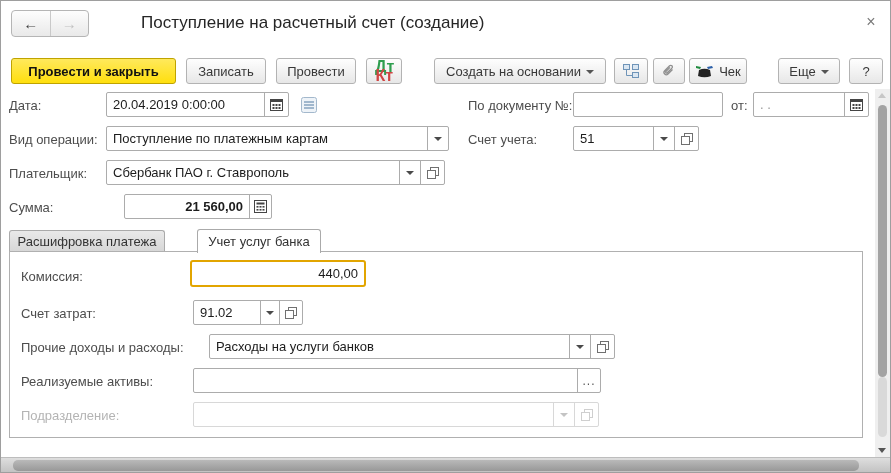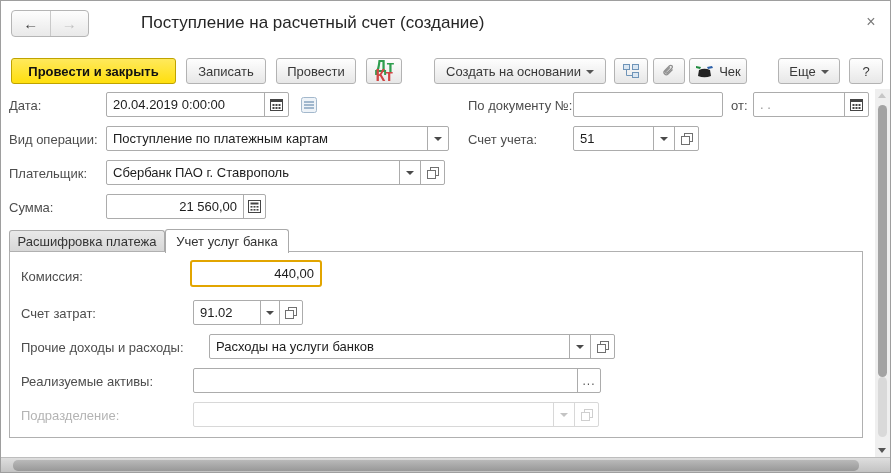--- a/index.html
+++ b/index.html
@@ -35,21 +35,21 @@
   .placeholder{color:#9a9a9a;}
   .field.focused{border:2px solid var(--focus-border,#e2a500);height:27px;border-radius:3px;}
   .field.disabled{border-color:#d8d8d8;color:#b4b4b4;}
   .field.disabled .zone{border-color:#d8d8d8;}
   .field.disabled .arr{border-top-color:#c4c4c4;}
   .dots{font-size:12px;color:#555;letter-spacing:1px;line-height:8px;}
 
   
   .tab{position:absolute;top:228px;height:22px;font-size:13px;color:#333;display:flex;align-items:center;justify-content:center;border:1px solid #aaa;border-bottom:none;border-radius:3px 3px 0 0;}
   .tab.inactive{background:linear-gradient(#e9e9e9,#d7d7d7);top:229px;height:21px;}
-  .tab.active{background:#fff;z-index:3;height:24px;}
+  .tab.active{background:#fff;z-index:3;height:24px;margin-left:32px;}
   .panel{position:absolute;left:8px;top:250px;width:854px;height:187px;border:1px solid #b0b0b0;background:#fff;}
 
   
   .vscroll{position:absolute;left:874px;top:88px;width:15px;height:368px;background:#efefef;}
   .v-up{position:absolute;top:4px;left:3px;width:0;height:0;border-left:4.5px solid transparent;border-right:4.5px solid transparent;border-bottom:5px solid #c7c7c7;}
   .v-thumb{position:absolute;top:16px;left:3px;width:9px;height:272px;background:#a3a3a3;border-radius:5px;}
   .v-track-low{position:absolute;top:288px;left:3px;width:9px;height:60px;background:#d9d9d9;border-radius:5px;}
   .v-down{position:absolute;bottom:4px;left:3px;width:0;height:0;border-left:4.5px solid transparent;border-right:4.5px solid transparent;border-top:5px solid #555;}
   .hscroll{position:absolute;left:0px;top:456px;width:889px;height:15px;background:linear-gradient(#dedede,#c3c3c3);border-top:1px solid #bdbdbd;}
   .h-thumb{position:absolute;left:12px;top:2px;width:846px;height:11px;background:linear-gradient(#b9b9b9,#989898);border-radius:5px;}
@@ -173,21 +173,21 @@
       </span>
     <span class="zone z-icon">
       <svg width="12" height="12" viewBox="0 0 12 12">
         <rect x="3.5" y="0.5" width="8" height="8" fill="#fff" stroke="#707070"></rect>
         <rect x="0.5" y="3.5" width="8" height="8" fill="#fff" stroke="#707070"></rect>
       </svg>
     </span>
   </div>
 
   <div class="lbl" style="left:8px;top:199px;">Сумма:</div>
-  <div class="field" style="left:105px;top:193px;width:160px;">
+  <div class="field" style="left:123px;top:193px;width:148px;font-weight:bold;">
     <span class="txt right">21 560,00</span>
     <span class="zone z-icon" style="width:22px;">
       <svg width="13" height="13" viewBox="0 0 13 13">
         <rect x="0.5" y="0.5" width="12" height="12" fill="none" stroke="#444"></rect>
         <rect x="2.5" y="2.5" width="8" height="2" fill="#444"></rect>
         <g fill="#444">
             <rect x="2.5" y="6" width="2" height="1.6"></rect>
             <rect x="5.5" y="6" width="2" height="1.6"></rect>
             <rect x="8.5" y="6" width="2" height="1.6"></rect>
             <rect x="2.5" y="9" width="2" height="1.6"></rect>
@@ -237,21 +237,21 @@
 
   <div class="tab inactive" style="left:8px;width:156px;">
       <span>Расшифровка платежа</span>
     </div>
   <div class="tab active" style="left:164px;width:124px;">
       <span>Учет услуг банка</span>
     </div>
   <div class="panel"></div>
 
   <div class="lbl" style="left:20px;top:268px;z-index:4;">Комиссия:</div>
-  <div class="field focused" style="left:189px;top:259px;width:132px;z-index:4;">
+  <div class="field focused" style="left:189px;top:259px;width:176px;z-index:4;">
     <span class="txt right">440,00</span>
   </div>
 
   <div class="lbl" style="left:20px;top:305px;z-index:4;">Счет затрат:</div>
   <div class="field" style="left:192px;top:299px;width:110px;z-index:4;">
     <span class="txt">91.02</span>
     <span class="zone z-arrow" style="width:19px;">
         <span class="arr"></span>
       </span>
     <span class="zone z-icon" style="width:23px;">

